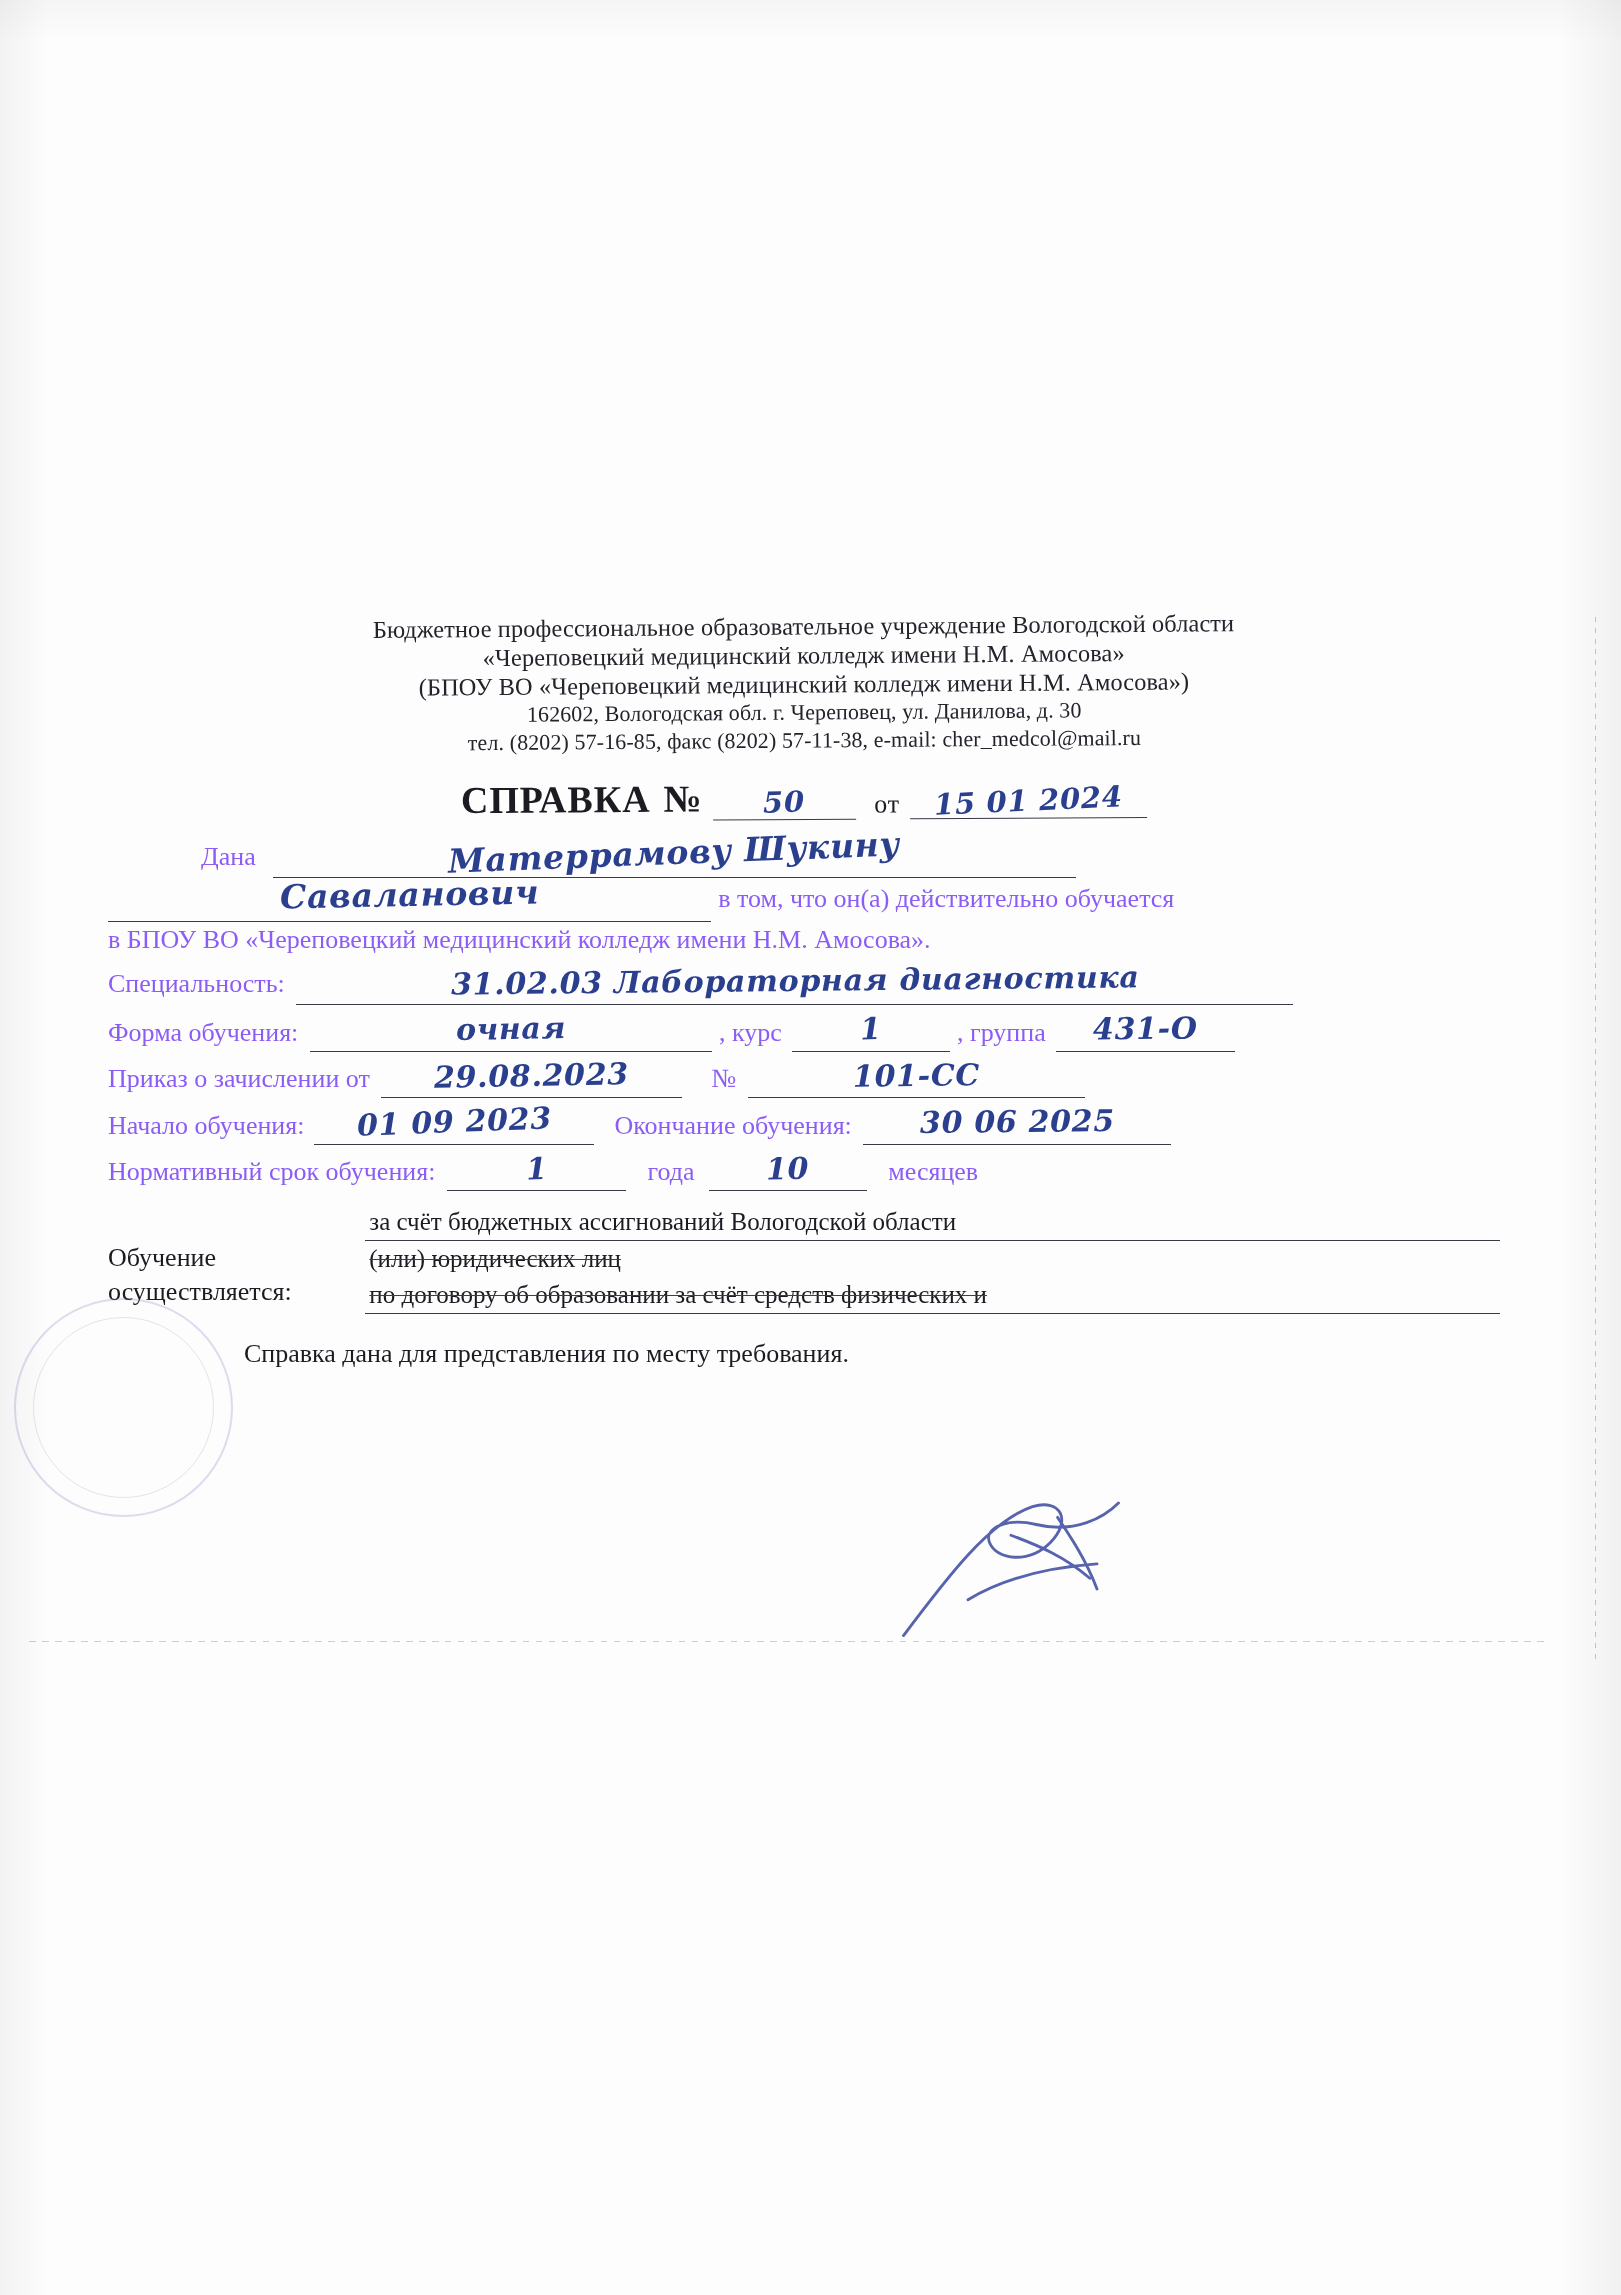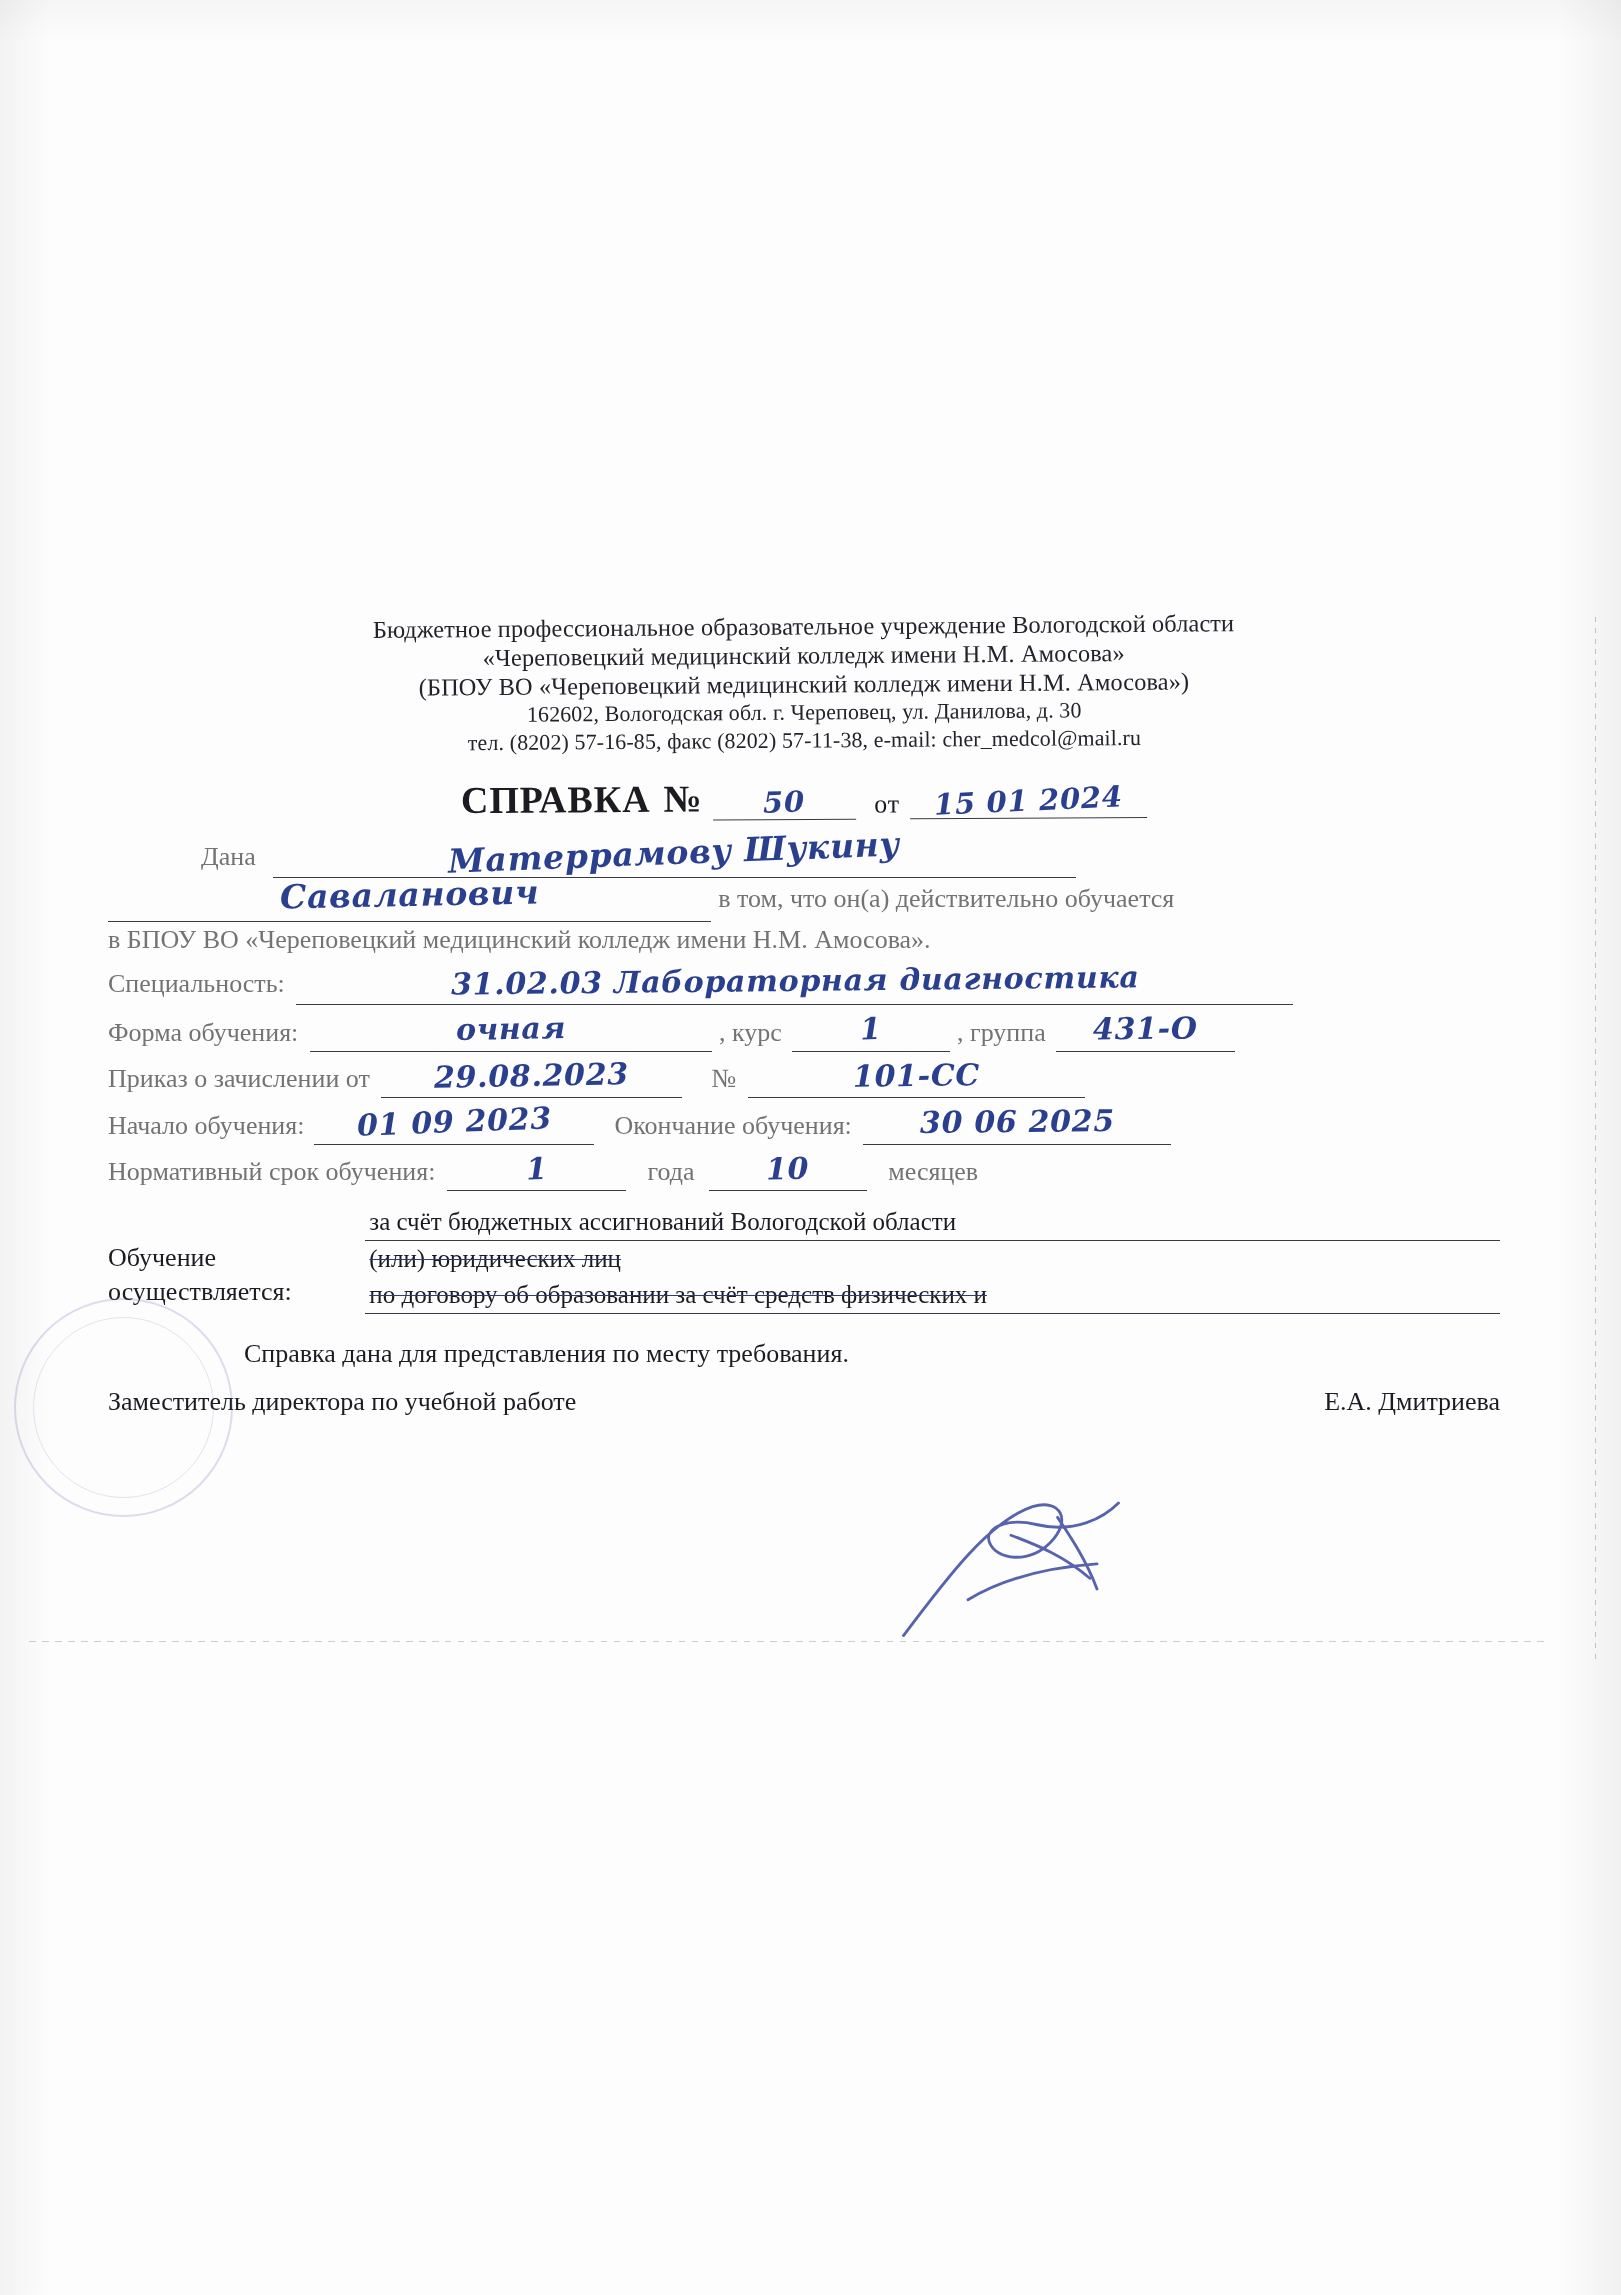--- a/index.html
+++ b/index.html
@@ -114,21 +114,21 @@
 
   .line {
     position: relative;
     display: flex;
     align-items: baseline;
     font-size: 26px;
     line-height: 33px;
     margin-top: 8.6px;
     white-space: nowrap;
   }
-  .lbl { color: #737373; }
+  .lbl { color: #8b5cf6; }
 
   
   .fld {
     position: relative;
     display: inline-block;
     border-bottom: 1.4px solid #3a3a46;
     text-align: center;
     vertical-align: bottom;
     height: 33px;
     overflow: visible;
@@ -326,24 +326,20 @@
       </div>
       <div class="obuch-lines">
         <div class="ol">за счёт бюджетных ассигнований Вологодской области</div>
         <div class="ol last strike">(или) юридических лиц</div>
         <div class="ol strike">по договору об образовании за счёт средств физических и</div>
       </div>
     </div>
 
     <div class="center-note">Справка дана для представления по месту требования.</div>
 
-    <div class="footer-line">
-      <span>Заместитель директора по учебной работе</span>
-      <span>Е.А. Дмитриева</span>
-    </div>
 
   </div>
 
   <div class="stamp"></div>
 
   <svg class="sign" viewBox="0 0 420 210">
     <g fill="none" stroke="#3b4aa0" stroke-width="4" stroke-linecap="round" opacity="0.85">
       <path d="M30 200 C 90 120, 150 40, 210 20 C 250 8, 265 40, 235 70 C 205 100, 160 95, 150 70 C 142 50, 175 35, 215 45 C 270 58, 310 35, 330 15"></path>
       <path d="M120 150 C 170 120, 230 105, 300 100"></path>
       <path d="M245 35 C 265 65, 285 95, 300 135"></path>

